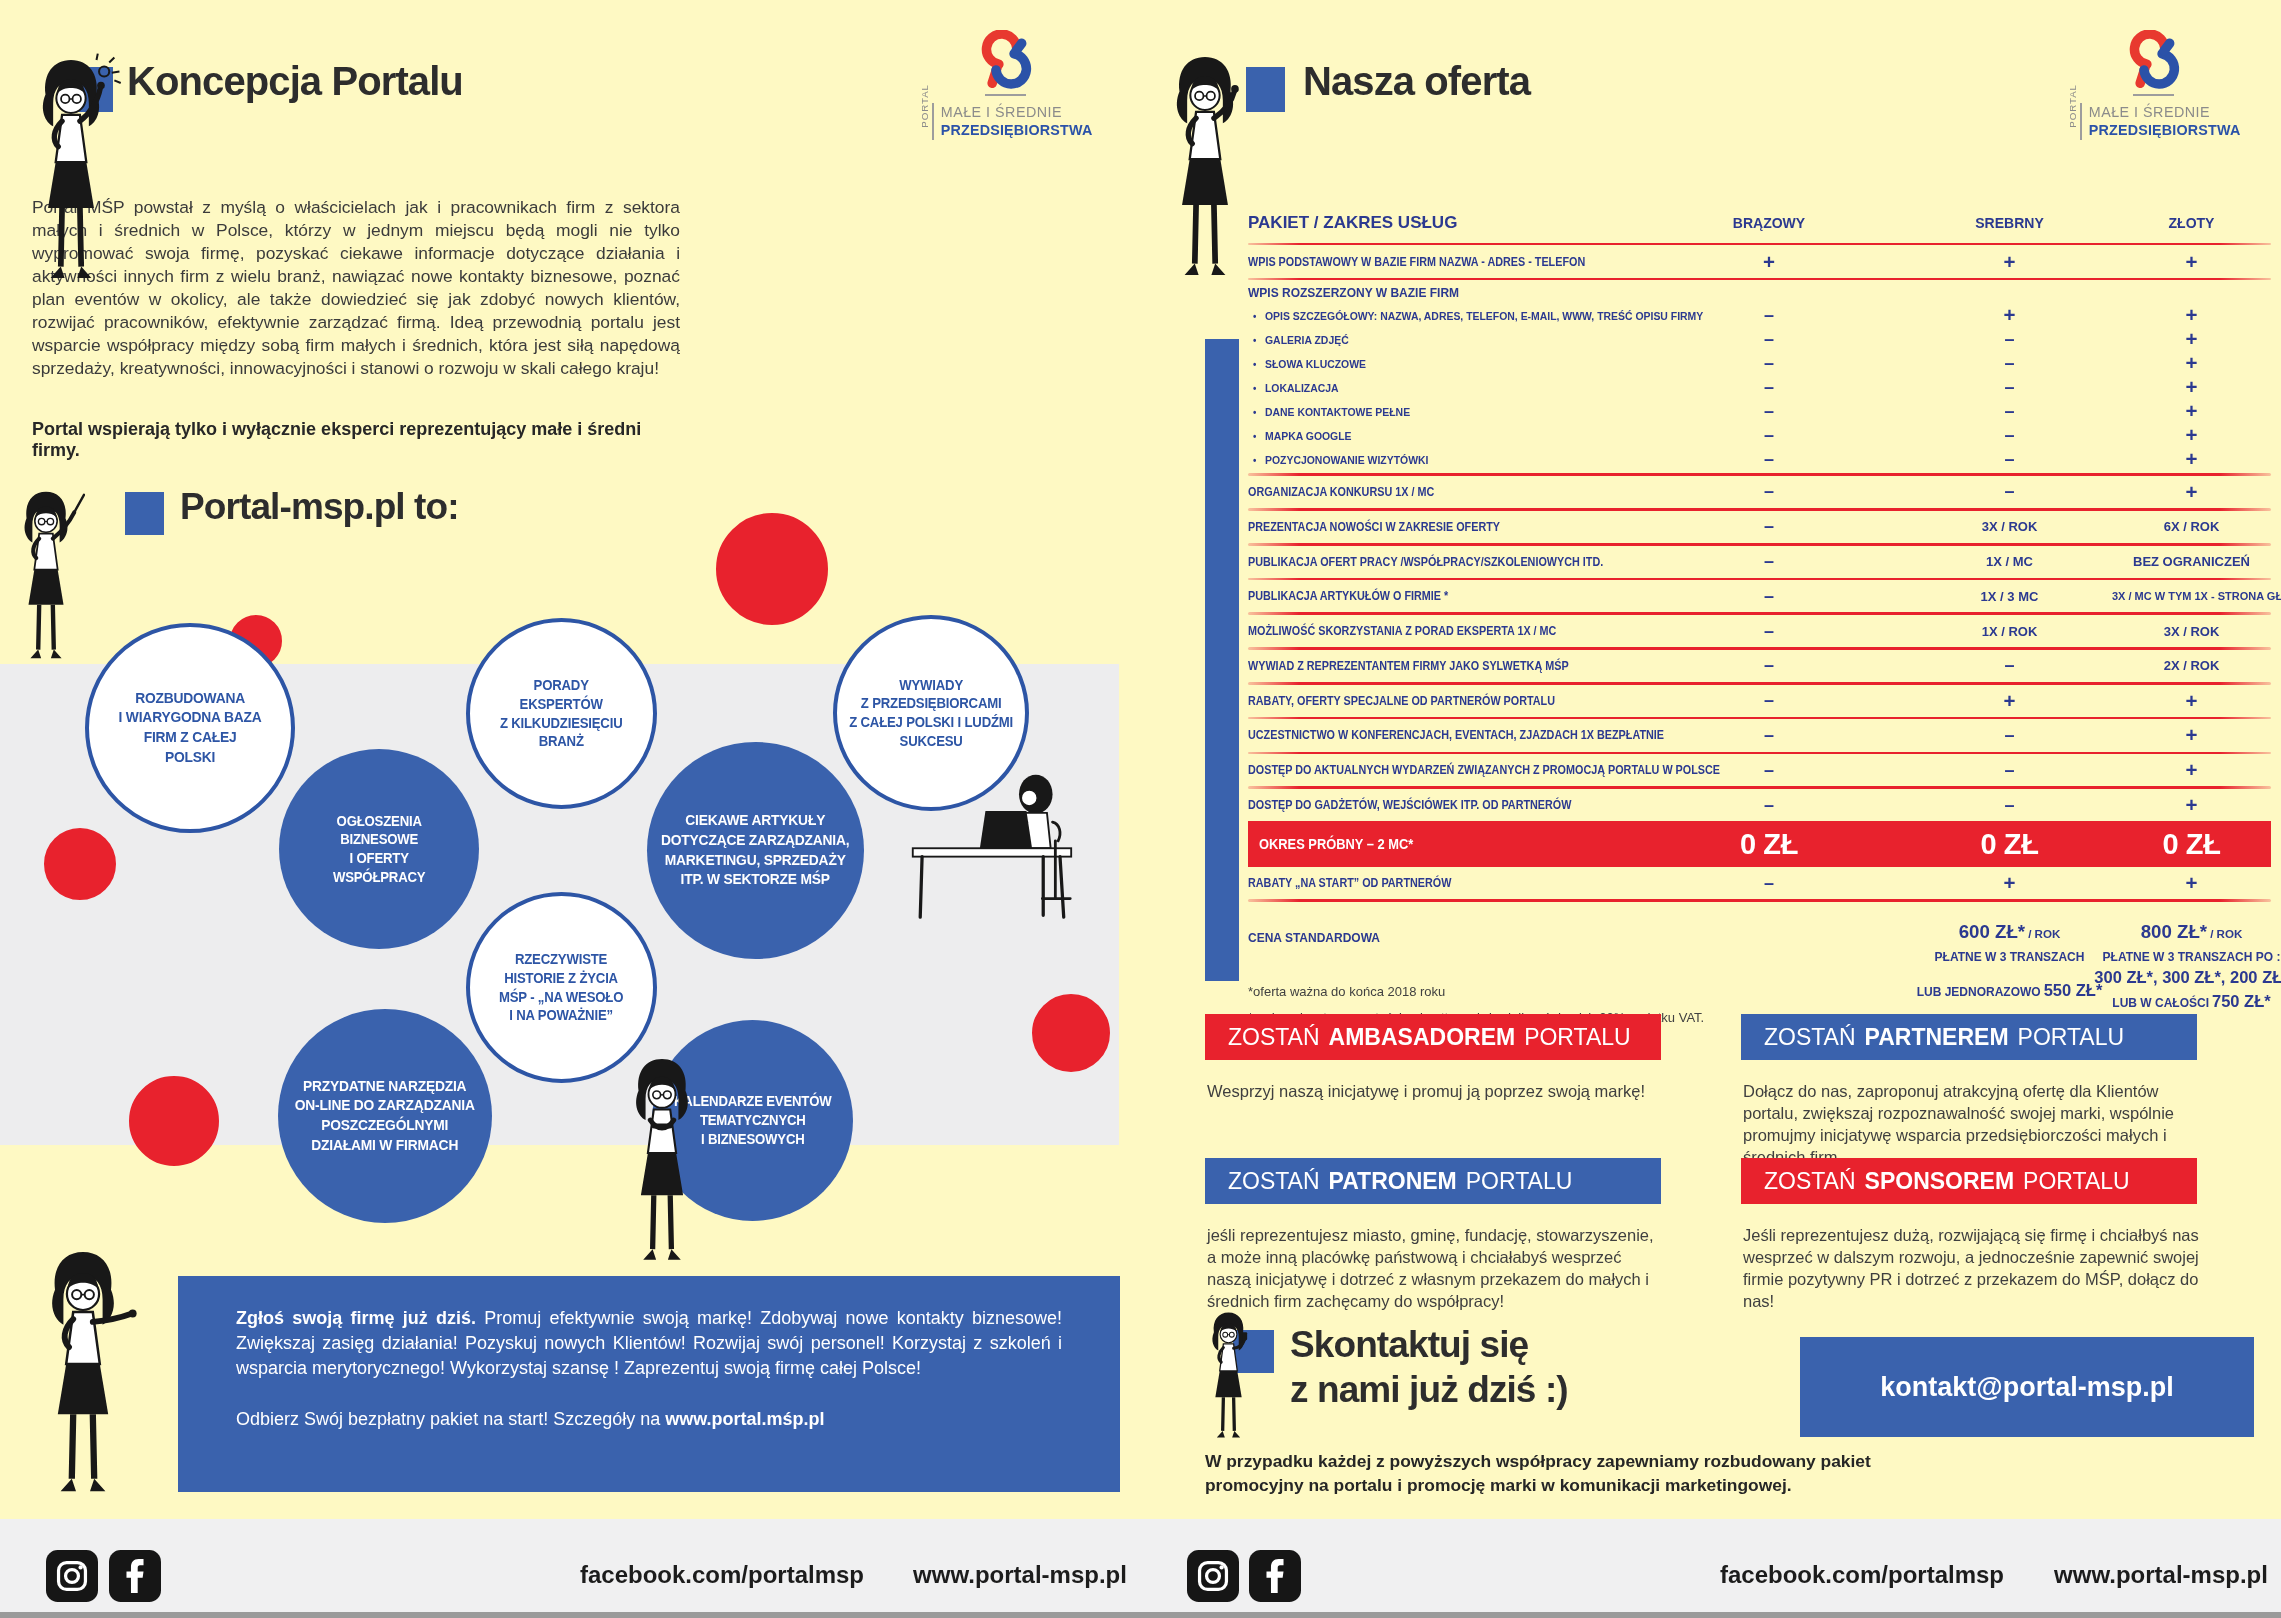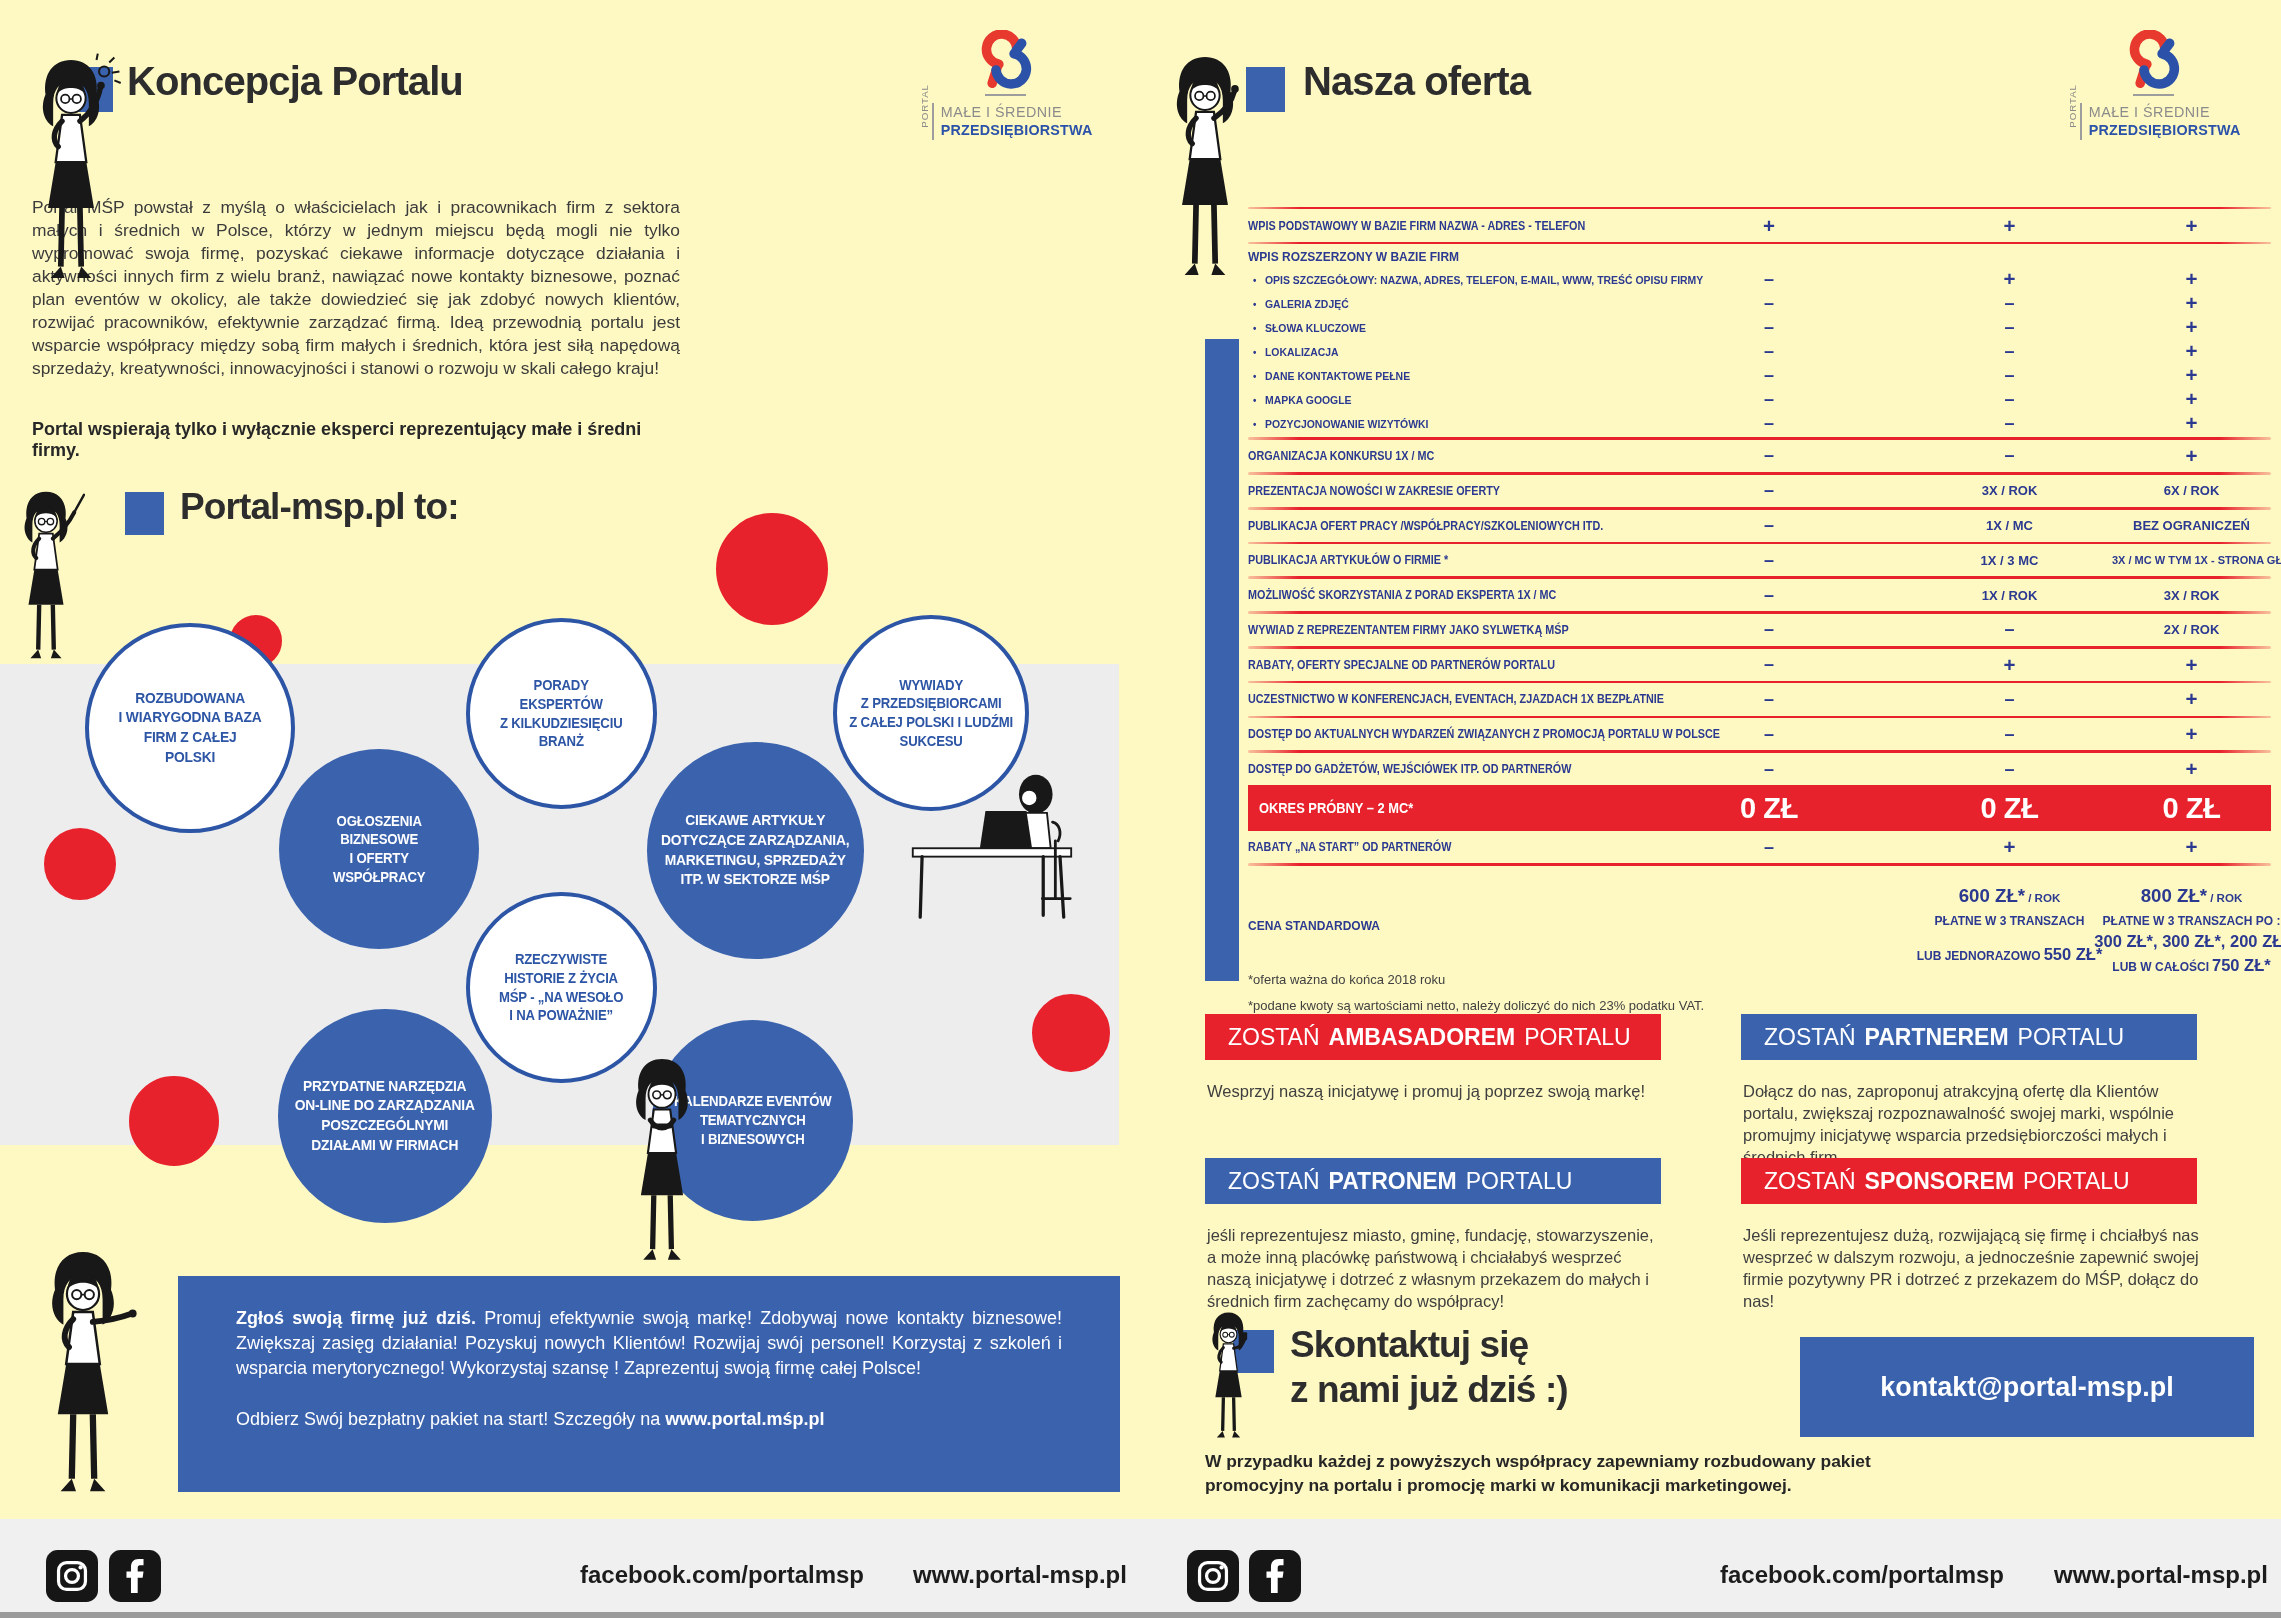--- a/index.html
+++ b/index.html
@@ -38,21 +38,21 @@
   .t-val{text-align:center;font-weight:bold}
   .t-val.plus{font-size:20.5px}
   .t-val.dash{font-size:18px;font-weight:900}
   .t-val.txt{font-size:13px;white-space:nowrap}
   .t-val.txt.small{font-size:11px}
   .t-sep{height:2.7px;margin:1.8px 0;border-radius:1.8px;background:linear-gradient(90deg,rgba(232,34,45,.25),#e8222d 5%,#e8222d 95%,rgba(232,34,45,.25))}
   .t-band{background:#e8222d;color:#fff;min-height:46px;margin:1.8px 0}
   .t-band .t-label{color:#fff;font-size:14.3px;padding-left:10.7px}
   .t-band .t-val{font-size:29px;letter-spacing:-0.4px}
   .price-row{display:grid;grid-template-columns:383px 276px 205px 159px;align-items:start;margin-top:5.3px}
-  .price-label{font-size:12px;font-weight:bold;margin-top:48px}
+  .price-label{font-size:12px;font-weight:bold;margin-top:24px}
   .footnote{font-size:13px;font-weight:normal;color:#414141;white-space:nowrap}
   .fn1{margin-top:39px}
   .fn2{margin-top:10.7px}
   .price-cell{display:flex;flex-direction:column;align-items:center;margin-top:14.3px}
   .price-cell span{white-space:nowrap;font-weight:bold}
   .amt{font-size:18.7px}
   .per{font-size:11.6px}
   .pl-small{font-size:12px;margin-top:6.2px}
   .pl-big{font-size:16.5px}
   .pl-mix{margin-top:5.3px;display:flex;align-items:baseline;gap:3px}
@@ -262,20 +262,26 @@
         <div class="logo-lines">
           <span class="logo-top">MAŁE I ŚREDNIE</span>
           <span class="logo-bottom">PRZEDSIĘBIORSTWA</span>
         </div>
       </div>
     </div>
 
     <div class="vbar" style="left:1205px;top:339px;width:34px;height:642px"></div>
 
     <div class="t-wrap" style="left:1248px;top:205px;width:1023px">
+      <div class="t-head">
+        <div class="c0">PAKIET / ZAKRES USŁUG</div>
+        <div class="c">BRĄZOWY</div>
+        <div class="c">SREBRNY</div>
+        <div class="c">ZŁOTY</div>
+      </div>
       <div class="t-sep"></div>
         <div id="offer-rows">
           <div class="t-row">
             <div class="t-label"><span class="">WPIS PODSTAWOWY W BAZIE FIRM NAZWA - ADRES - TELEFON</span></div>
             <div class="t-val plus">+</div>
             <div class="t-val plus">+</div>
             <div class="t-val plus">+</div>
           </div>
           <div class="t-sep"></div>
           <div class="t-group">

